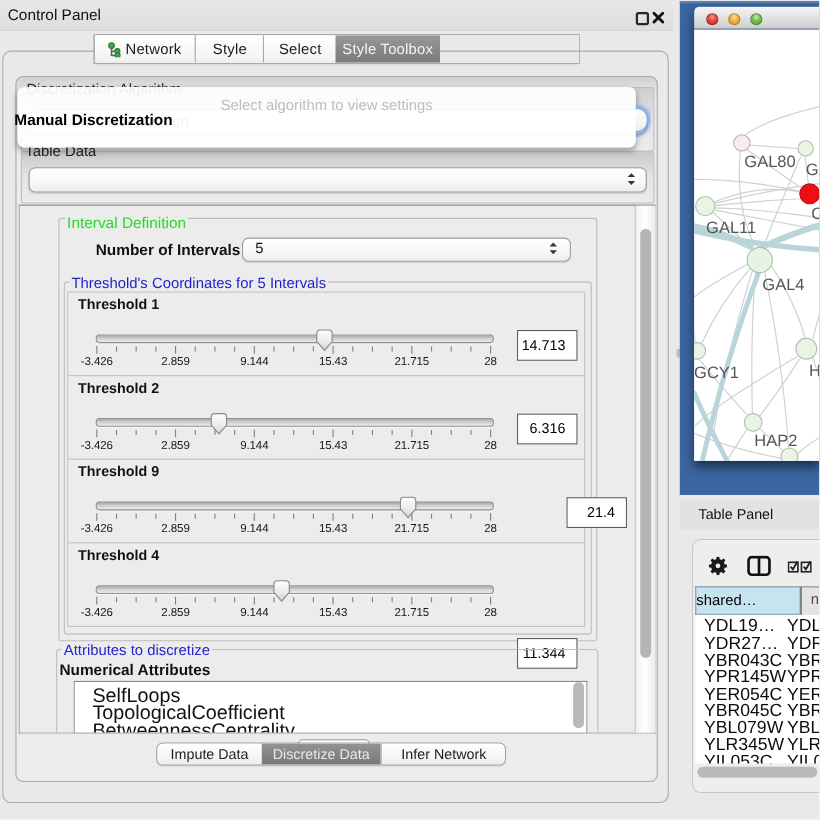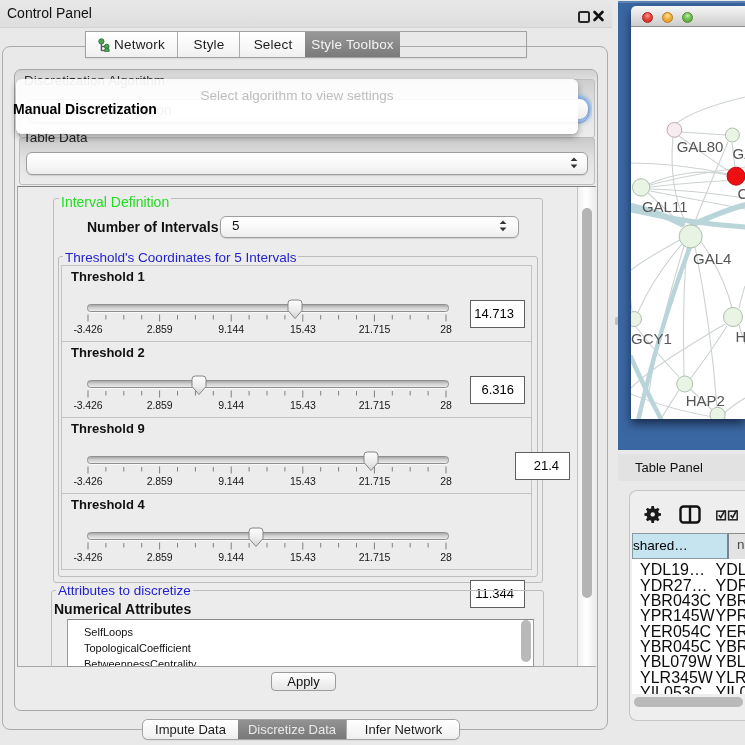--- a/index.html
+++ b/index.html
@@ -305,35 +305,35 @@
     <path d="M1,4.2 Q1,1 4.2,1 L11.8,1 Q15,1 15,4.2 L15,11.5 L8,19.5 L1,11.5 Z" fill="url(#kn493)" stroke="#868686" stroke-width="1"></path>
     </svg>
   <div class="abs vbox" style="left:470px;top:544px;margin-top:36px;">11.344</div>
 
   <div class="groupbox" style="left:51px;top:590px;width:491px;height:90px;"></div>
   <div class="glabel" style="left:56px;top:584px;color:#2222cc;font-size:13.5px;">Attributes to discretize</div>
   <div class="abs" style="left:54px;top:601px;font-size:14px;font-weight:bold;color:#111;">Numerical Attributes</div>
   <div class="abs" style="left:67px;top:619px;width:467px;height:48px;background:#ffffff;
        border:1px solid #9a9a9a;border-top-color:#8a8a8a;box-sizing:border-box;
        overflow:hidden;">
-    <div style="padding:4px 0 0 16px;font-size:11px;color:#111;line-height:16px;">
+    <div style="padding:4px 0 0 16px;font-size:18px;color:#111;line-height:16px;">
       SelfLoops<br>TopologicalCoefficient<br>BetweennessCentrality</div>
   </div>
   <div class="abs" style="left:521px;top:620px;width:10px;height:42px;
        background:#b9b9b9;border-radius:5px;"></div>
   <div class="abs" style="left:18px;top:667px;width:577px;height:42px;background:#ececec;"></div>
 
   <div class="abs" style="left:271px;top:672px;width:65px;height:19px;
        background:linear-gradient(#ffffff,#f0f0f0 60%,#e6e6e6);
        border:1px solid #9b9b9b;border-radius:4px;box-sizing:border-box;
        text-align:center;font-size:13px;line-height:17px;color:#111;">Apply</div>
 
   <div class="abs" style="left:143px;top:676px;width:316px;height:19px;
        border-radius:5px;box-shadow:0 0 0 1px #a2a2a2, 0 1px 2px rgba(0,0,0,0.15);
-       overflow:hidden;margin-top:44px;">
+       overflow:hidden;">
     <div class="bseg" style="left:0;width:95px;">Impute Data</div>
     <div class="bseg sel" style="left:95px;width:108px;">Discretize Data</div>
     <div class="bseg" style="left:203px;width:113px;border-left:1px solid #ababab;">Infer Network</div>
   </div>
 
   <div class="abs" style="left:615px;top:317px;width:3.5px;height:8px;
        background:#bfbfbf;border-radius:1.5px;"></div>
 
   <div class="abs" style="left:618px;top:1px;width:127px;height:449px;
        background:#3a66a2;border-top:2px solid #5b83b4;box-sizing:border-box;"></div>

